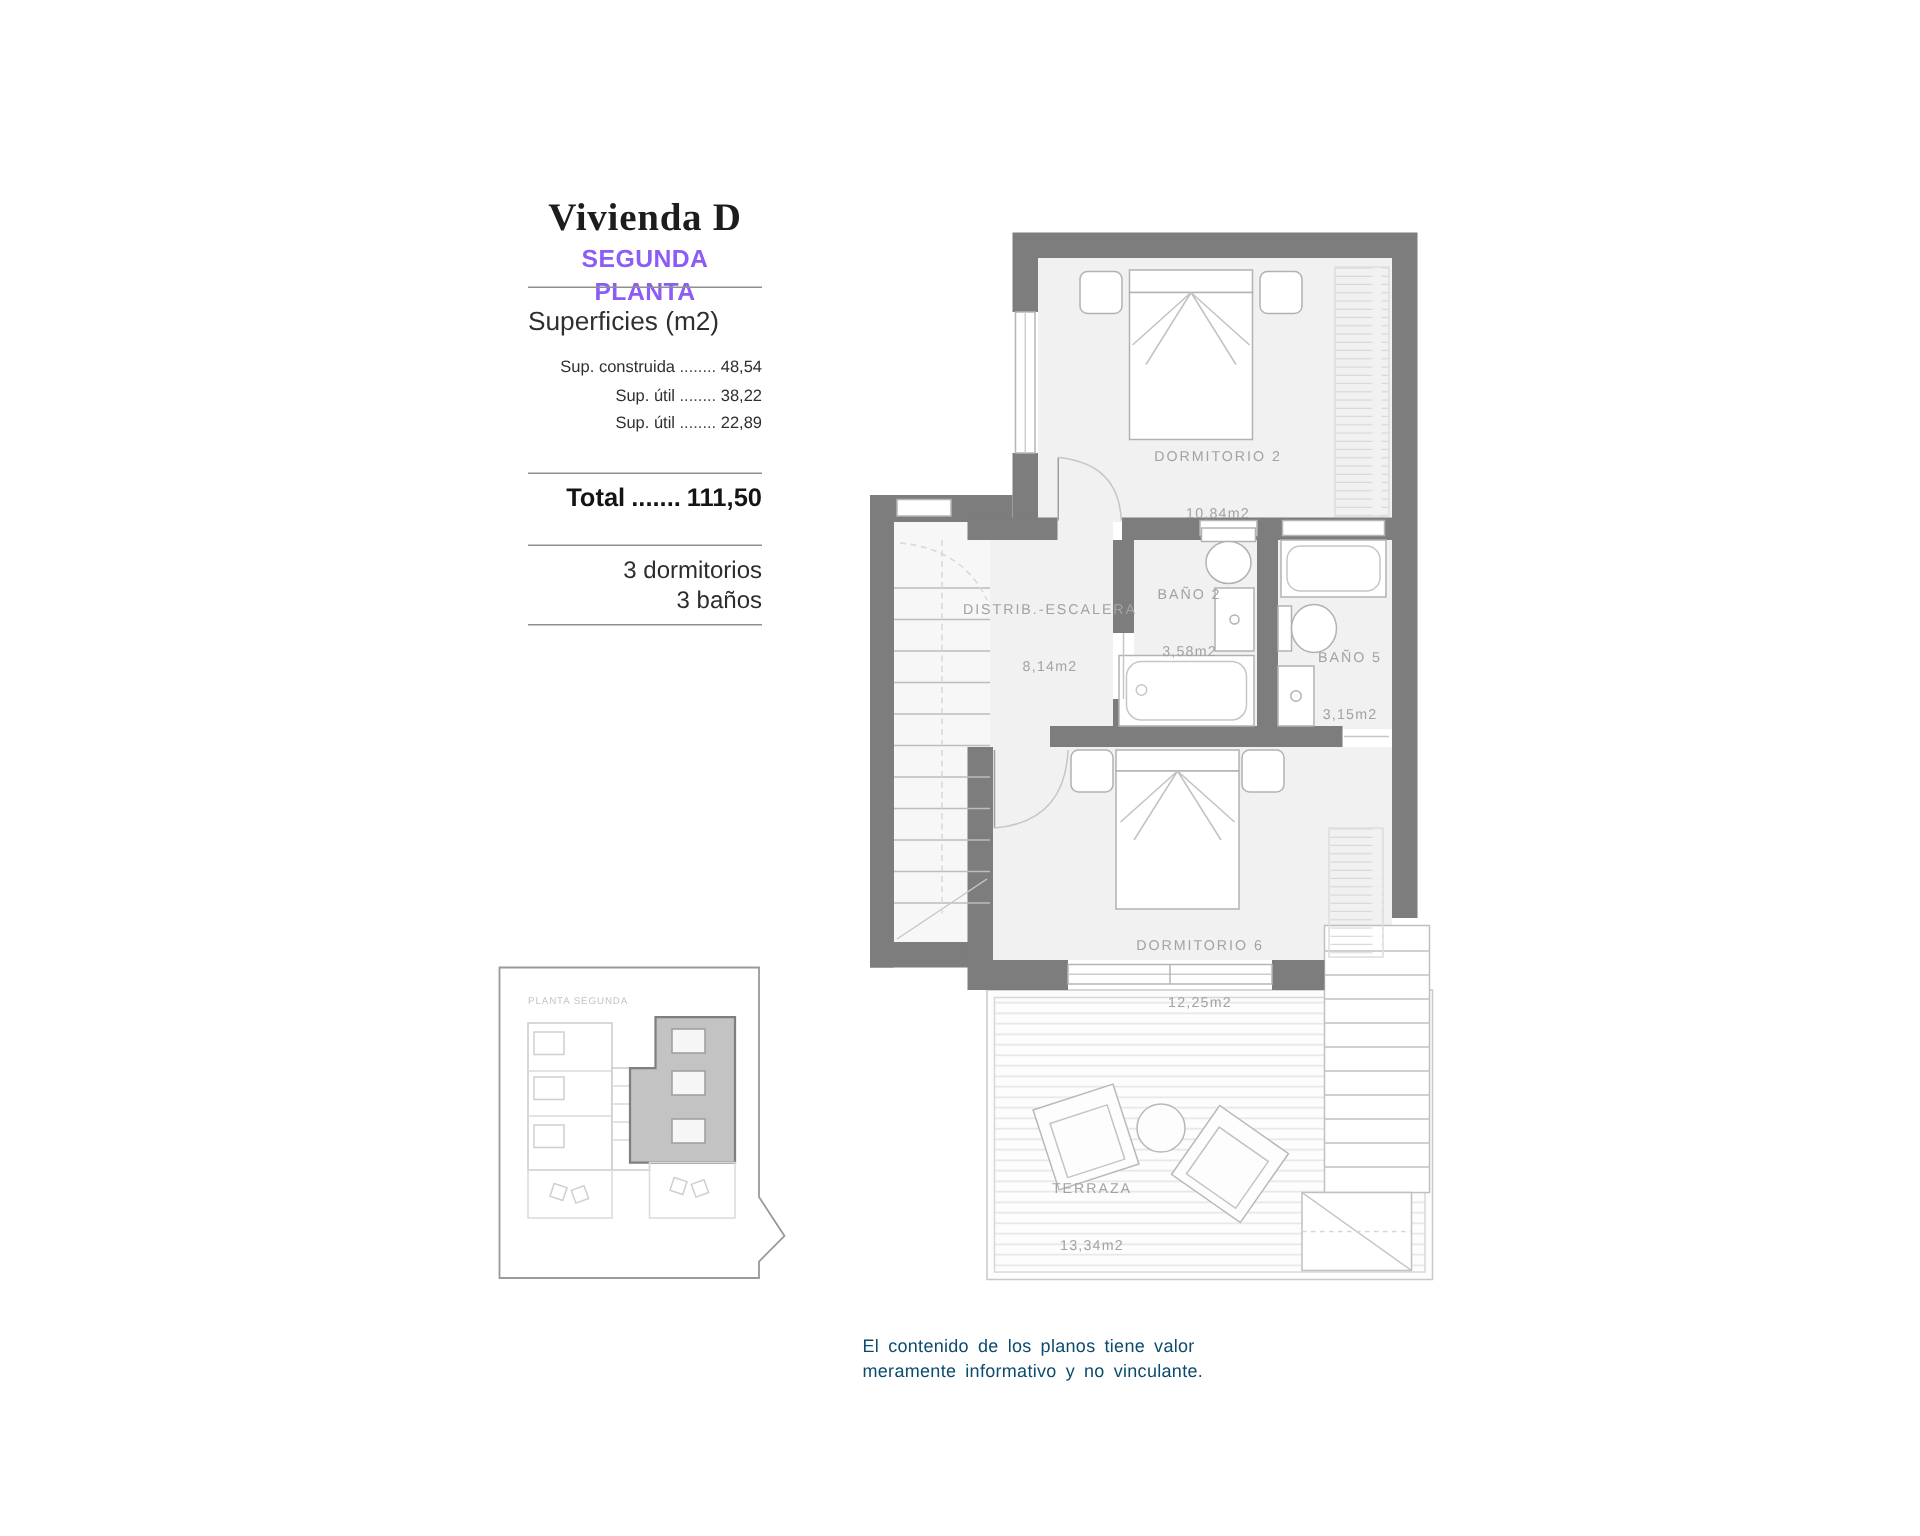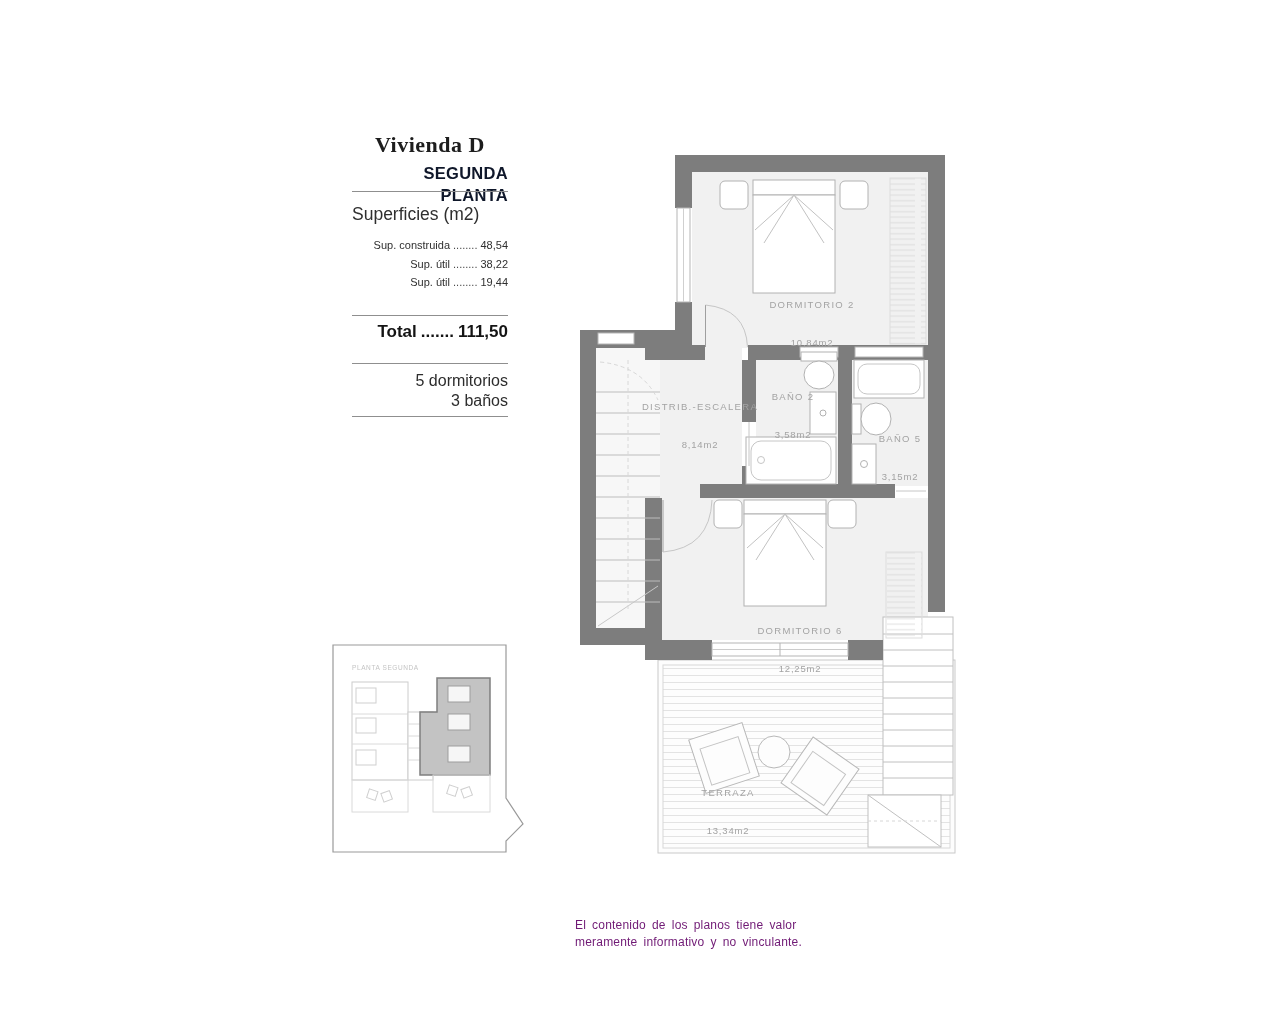--- a/index.html
+++ b/index.html
@@ -2,45 +2,45 @@
 <html><head>
 <meta charset="utf-8">
 <style>
   html,body{margin:0;padding:0;background:#ffffff;}
   body{width:1280px;height:1024px;position:relative;overflow:hidden;
        font-family:"Liberation Sans",sans-serif;color:#2e2e2e;}
   .abs{position:absolute;}
 
   
   .title-block{left:352px;top:128px;width:156px;text-align:center;}
-  .plan-title{font-family:"Liberation Serif",serif;font-weight:bold;font-size:22px;
+  .plan-title{font-family:"Liberation Serif",serif;font-weight:bold;font-size:26px;
               color:#1d1d1d;letter-spacing:.5px;line-height:34px;}
-  .plan-subtitle{font-size:16.5px;font-weight:bold;color:#0f172a;letter-spacing:.3px;
-                 line-height:22px;text-align:right;}
+  .plan-subtitle{font-size:16.5px;font-weight:bold;color:#8b5cf6;letter-spacing:.3px;
+                 line-height:22px;}
   .rule{position:absolute;left:352px;width:156px;border-top:1.6px solid #8f8f8f;height:0;}
   .surf-heading{left:352px;top:204px;width:156px;text-align:left;font-size:17.5px;color:#2f2f2f;}
   .surf-rows{left:352px;top:236px;width:156px;text-align:right;font-size:11px;
              color:#2f2f2f;line-height:18.5px;}
   .surf-rows .dots{padding:0 3px;color:#4a4a4a;}
   .total-row{left:352px;top:322px;width:156px;text-align:right;font-size:17px;
              font-weight:bold;color:#141414;}
   .total-row .dots{padding:0 4px;}
   .program{left:352px;top:371px;width:156px;text-align:right;font-size:16px;
            color:#2d2d2d;line-height:20px;}
 
   
   .room-label{transform:translateX(-50%);text-align:center;
               font-size:9.5px;letter-spacing:1.3px;color:#a3a3a3;line-height:13.5px;
               white-space:nowrap;}
   .room-label .area{letter-spacing:.8px;margin-top:24px;}
   .keyplan-label{left:352px;top:664px;font-size:6.5px;letter-spacing:.6px;color:#c4c4c4;}
 
   
-  .disclaimer{left:575px;top:889px;width:240px;font-size:12px;color:#701a75;
-              line-height:16.5px;letter-spacing:.2px;word-spacing:2.5px;margin-top:28px;}
+  .disclaimer{left:575px;top:889px;width:240px;font-size:12px;color:#0c4a6e;
+              line-height:16.5px;letter-spacing:.2px;word-spacing:2.5px;}
 
   svg{position:absolute;left:0;top:0;}
 </style>
 </head>
 <body>
 
 <svg width="1280" height="1024" viewBox="0 0 1280 1024">
   <defs>
     <pattern id="deck" width="8" height="7" patternUnits="userSpaceOnUse">
       <line x1="0" y1="3.5" x2="8" y2="3.5" stroke="#e3e3e3" stroke-width="1"></line>
@@ -213,31 +213,31 @@
   <div class="plan-title">Vivienda D</div>
   <div class="plan-subtitle">SEGUNDA PLANTA</div>
 </div>
 <div class="rule" style="top:191px"></div>
 
 <div class="abs surf-heading">Superficies (m2)</div>
 
 <div class="abs surf-rows">
   <div><span>Sup. construida</span><span class="dots">........</span><span>48,54</span></div>
   <div><span>Sup. útil</span><span class="dots">........</span><span>38,22</span></div>
-  <div><span>Sup. útil</span><span class="dots">........</span><span>19,44</span></div>
+  <div><span>Sup. útil</span><span class="dots">........</span><span>22,89</span></div>
 </div>
 
 <div class="rule" style="top:315px"></div>
 <div class="abs total-row">
   <span>Total</span><span class="dots">.......</span><span>111,50</span>
 </div>
 <div class="rule" style="top:363px"></div>
 
 <div class="abs program">
-  <div>5 dormitorios</div>
+  <div>3 dormitorios</div>
   <div>3 baños</div>
 </div>
 <div class="rule" style="top:416px"></div>
 
 <div class="abs room-label" style="left:812px;top:298px">
   <div>DORMITORIO 2</div>
     <div class="area">10,84m2</div>
 </div>
 <div class="abs room-label" style="left:700px;top:400px">
   <div>DISTRIB.-ESCALERA</div>

